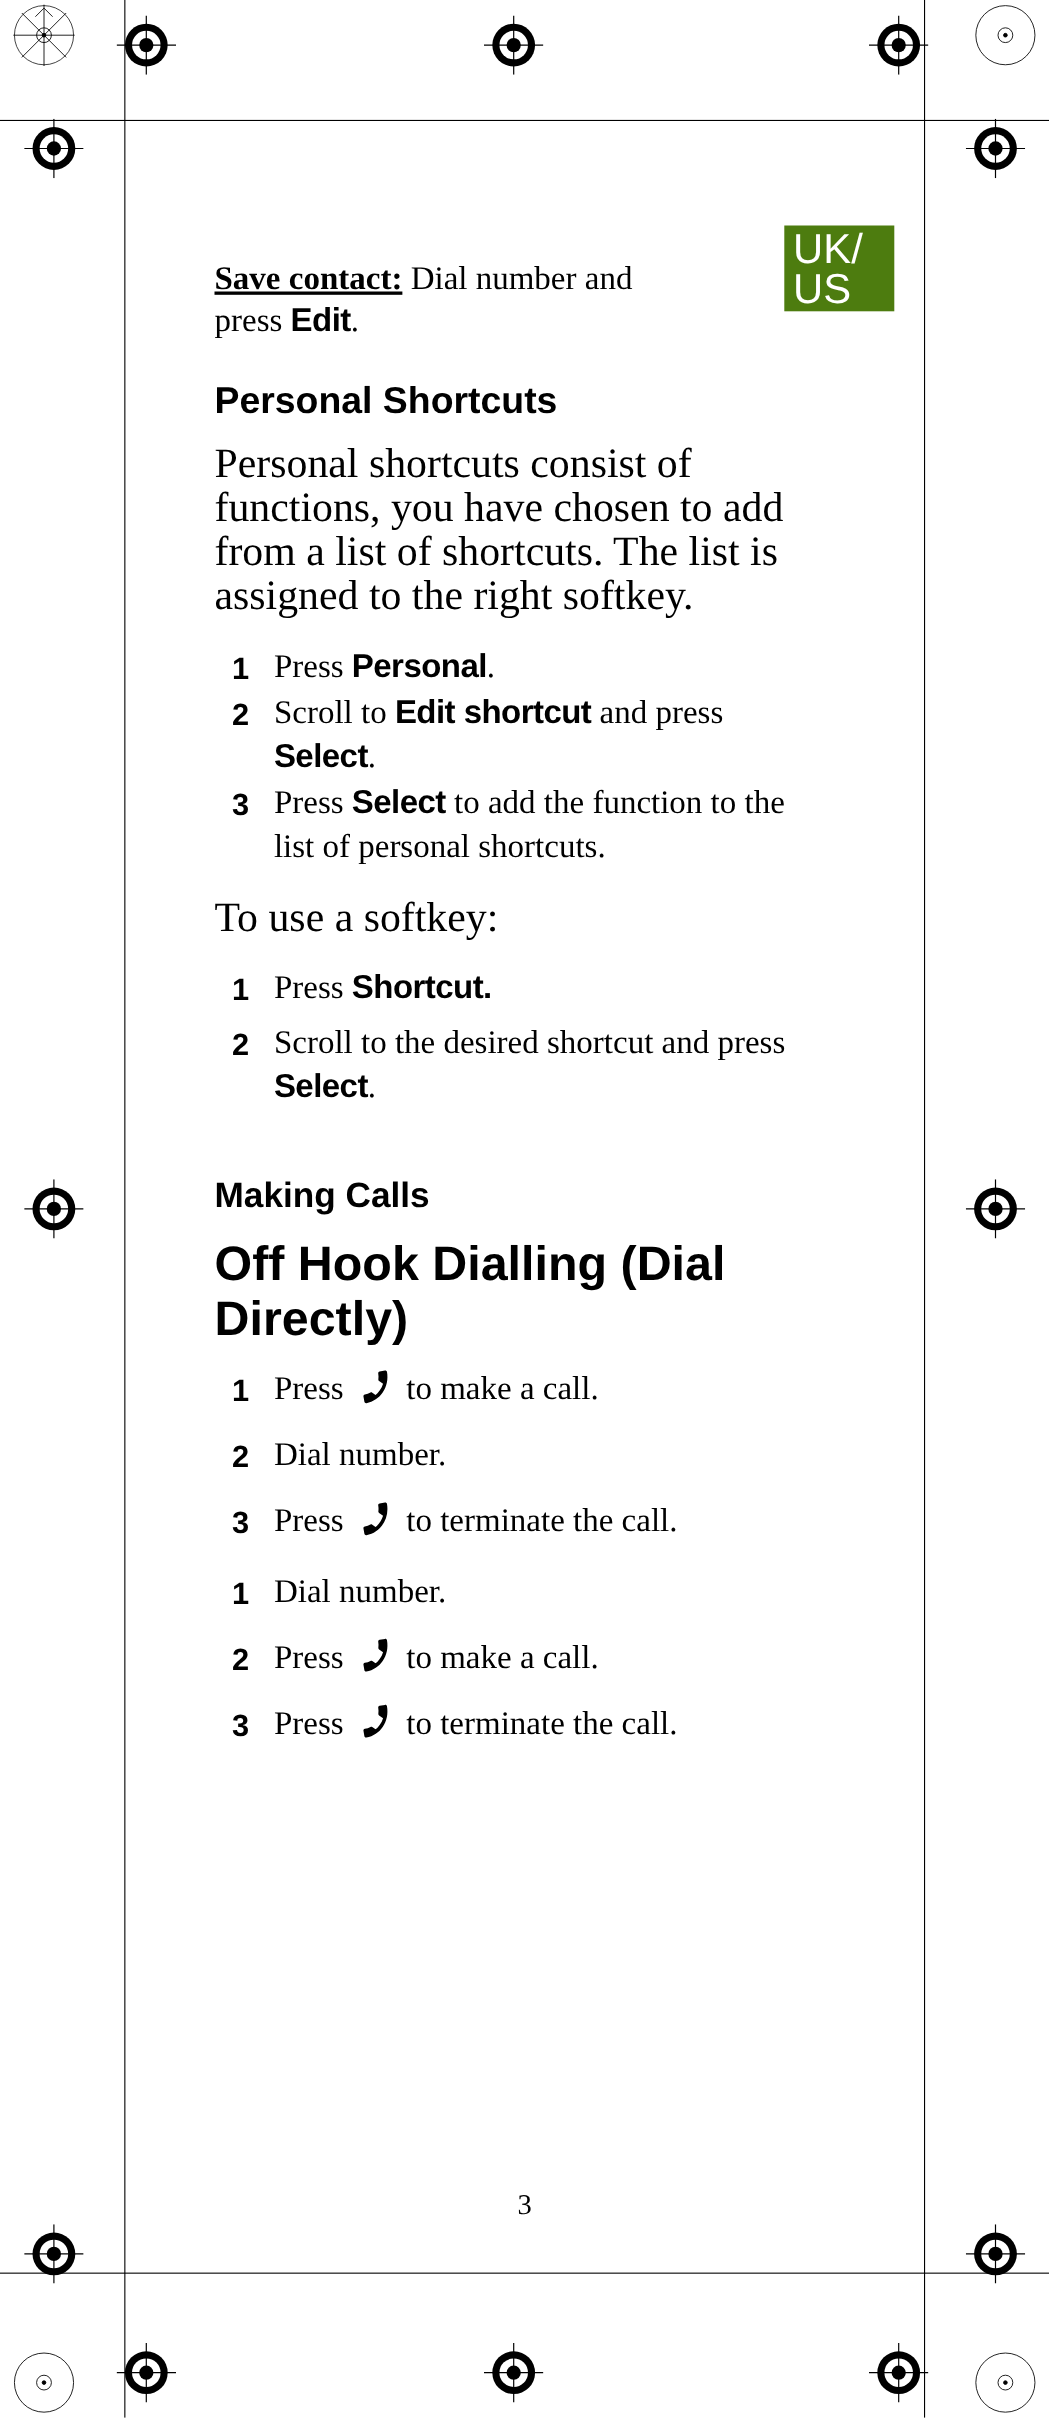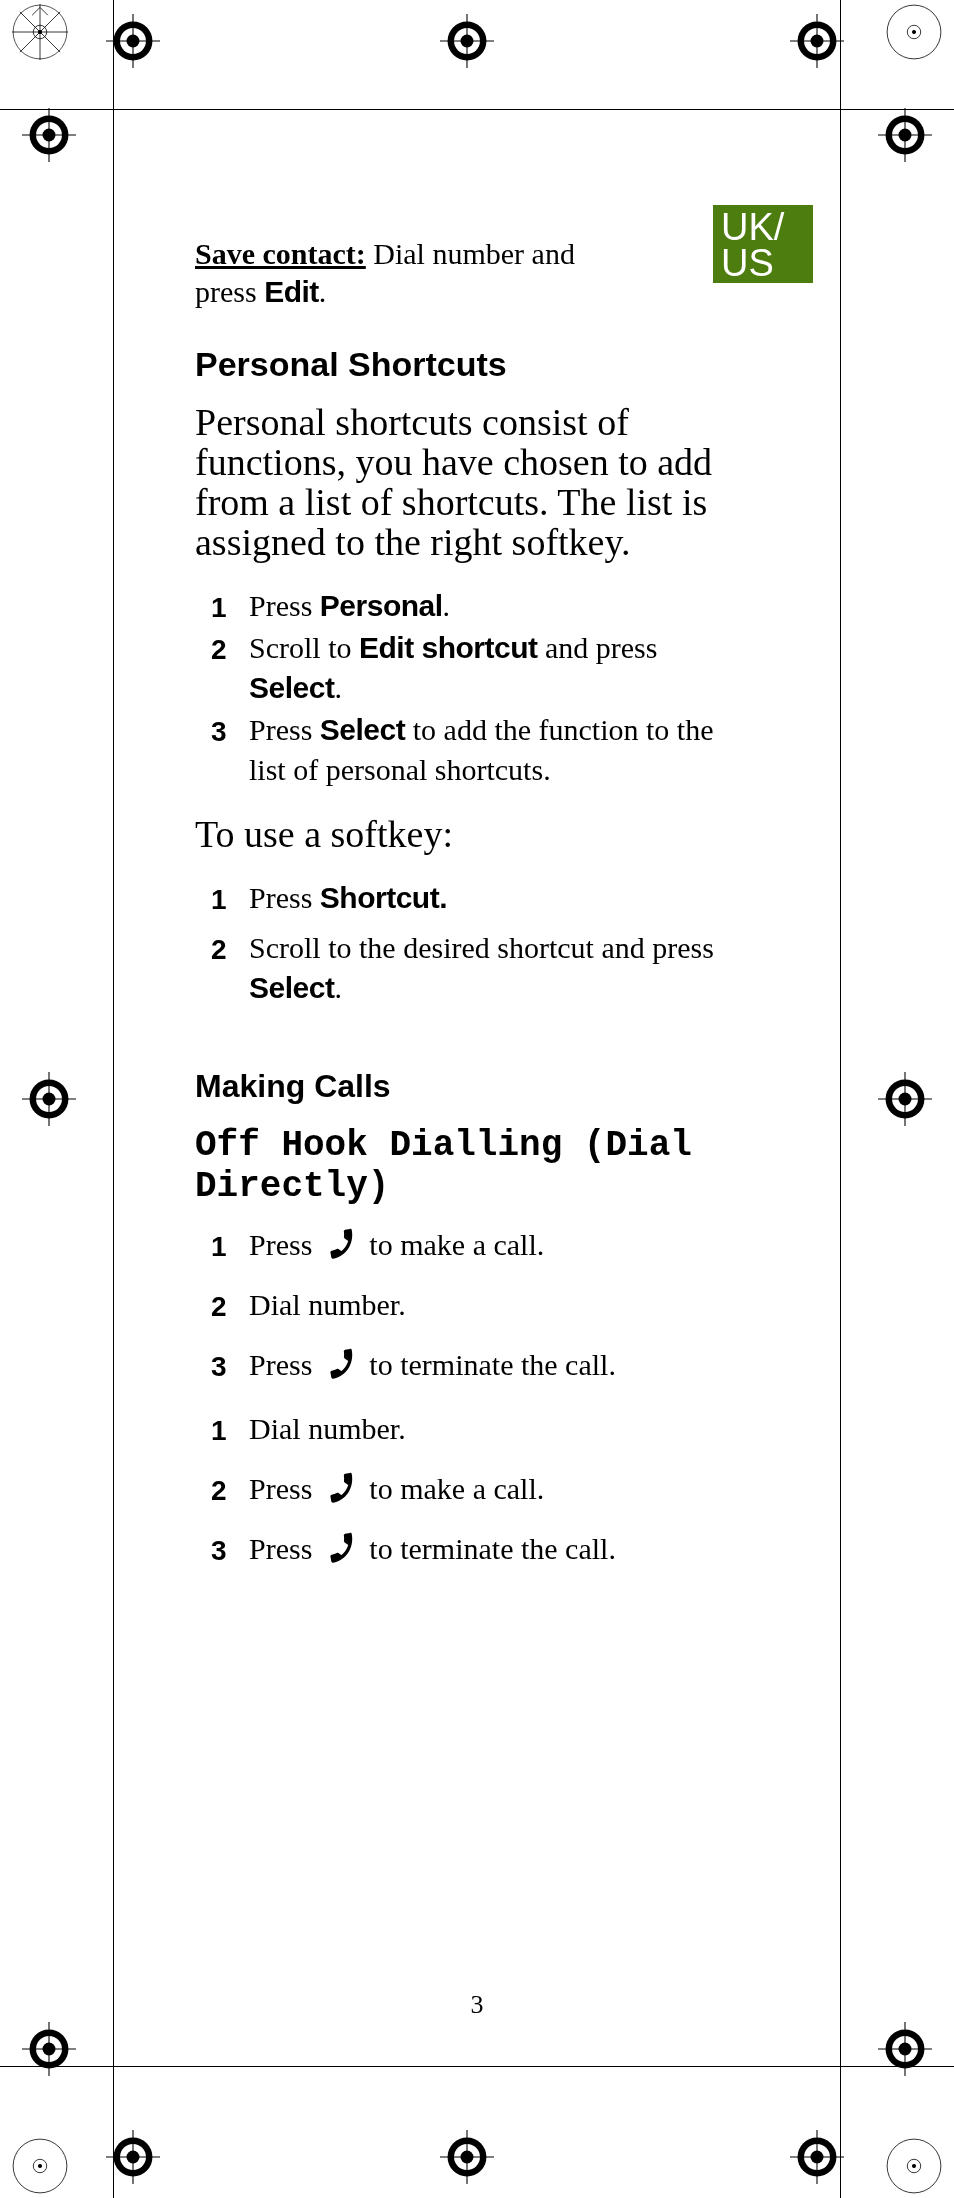--- a/index.html
+++ b/index.html
@@ -82,23 +82,23 @@
   ol.steps.loose li { margin-bottom: 20px; }
 
   h1.major {
     font-family: Arial, Helvetica, sans-serif;
     font-weight: 700;
     font-size: 32px;
     margin: 60px 0 16px 0;
     font-stretch: condensed;
   }
   h2.section {
-    font-family: Liberation Mono, monospace;
+    font-family: Liberation Sans, sans-serif;
     font-weight: 700;
-    font-size: 36px;
+    font-size: 44px;
     margin: 20px 0 18px 0;
     font-stretch: condensed;
   }
   .phone-icon {
     display: inline-block;
     vertical-align: -6px;
     width: 34px; height: 34px;
     margin: 0 4px;
   }
   .phone-icon svg { width: 100%; height: 100%; }

